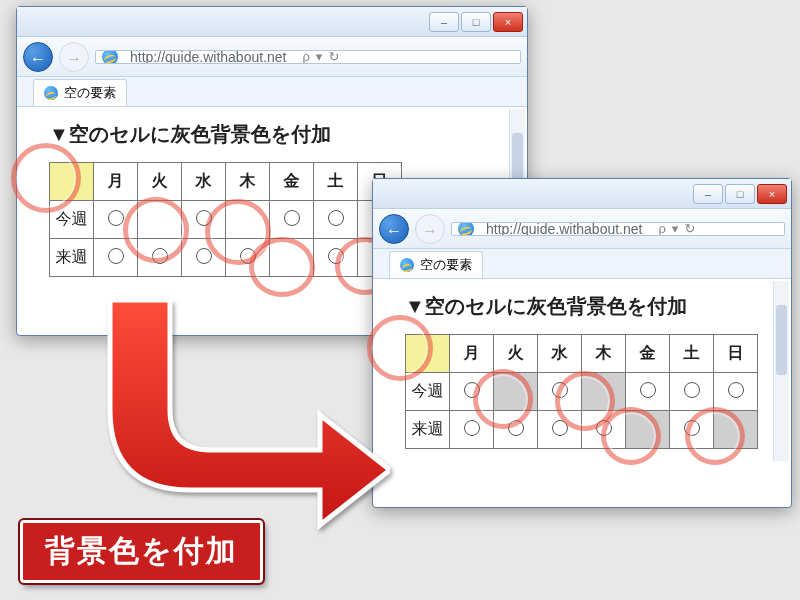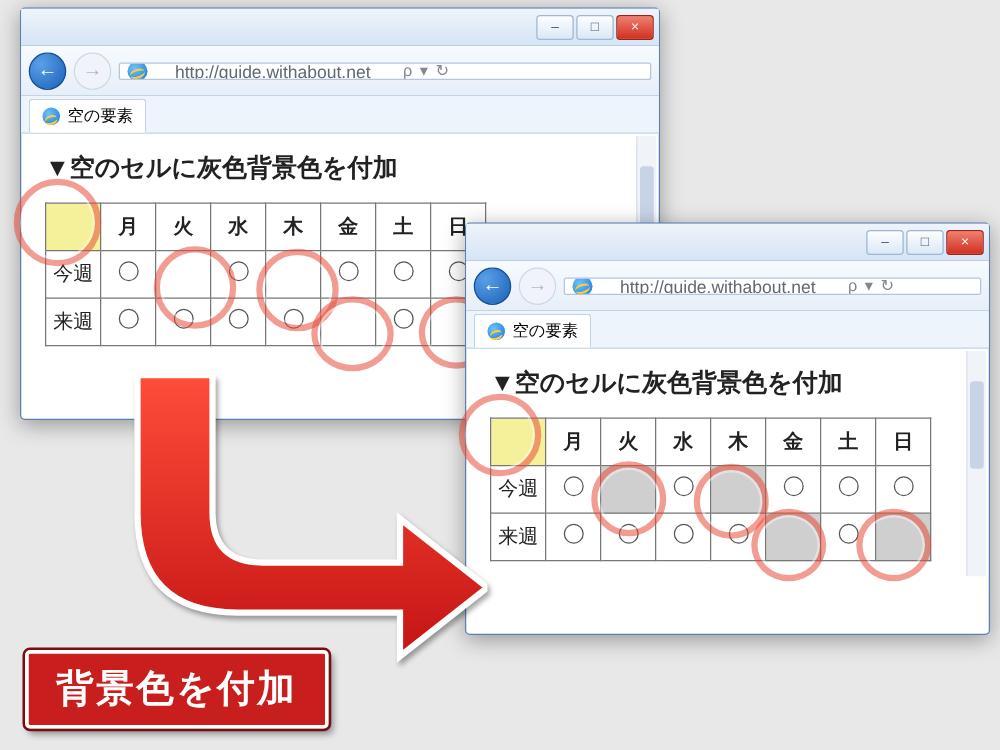--- a/index.html
+++ b/index.html
@@ -48,44 +48,44 @@
   .navbtn {
     width:30px;height:30px;border-radius:50%;
     display:flex;align-items:center;justify-content:center;
     font-size:16px;font-weight:bold;
   }
   .navbtn.back { background:radial-gradient(circle at 30% 30%,#5aa0e8,#1a60b8); color:#fff; border:1px solid #144d94;}
   .navbtn.fwd { background:#f0f4fa;color:#b0b8c4;border:1px solid #cfd9e6;}
   .addrbar {
     flex:1;display:flex;align-items:center;
     background:#fff;border:1px solid #b5c6dc;border-radius:2px;
-    height:14px;padding:0 6px;gap:22px;color:#606870;
+    height:14px;padding:0 6px;gap:12px;color:#606870;
     overflow:hidden;white-space:nowrap;
   }
   .ie-e {
     width:16px;height:16px;border-radius:50%;
     background:radial-gradient(circle at 35% 35%, #6ec1ff,#1576d6);
     position:relative;
   }
   .ie-e::after{
     content:"";position:absolute;left:2px;right:2px;top:6px;height:4px;
     border:2px solid #ffcc33;border-left:none;border-right:none;
     transform:rotate(-18deg);border-radius:50%;
   }
   .tabstrip{
     height:30px;background:#eef4fb;border-bottom:1px solid #c4d4e8;
-    display:flex;align-items:flex-end;padding:0 6px;font-size:13px;
+    display:flex;align-items:flex-end;padding:0 16px;font-size:13px;
   }
   .tab{
     background:#fff;border:1px solid #c4d4e8;border-bottom:none;
     border-radius:3px 3px 0 0;padding:4px 10px;display:flex;align-items:center;gap:6px;
     max-width:160px;overflow:hidden;white-space:nowrap;
   }
   .content{
-    padding:14px 19px;font-size:18px;color:#222;position:relative;
+    padding:14px 32px;font-size:18px;color:#222;position:relative;
   }
   .content h2{margin:0 0 14px 0;font-size:20px;font-weight:bold;}
   table.cal{
     border-collapse:collapse;font-size:16px;
   }
   table.cal td, table.cal th{
     border:1px solid #777;width:44px;height:38px;text-align:center;vertical-align:middle;
     background:#fff;font-weight:normal;
   }
   table.cal .corner{background:#f5f09a;}

